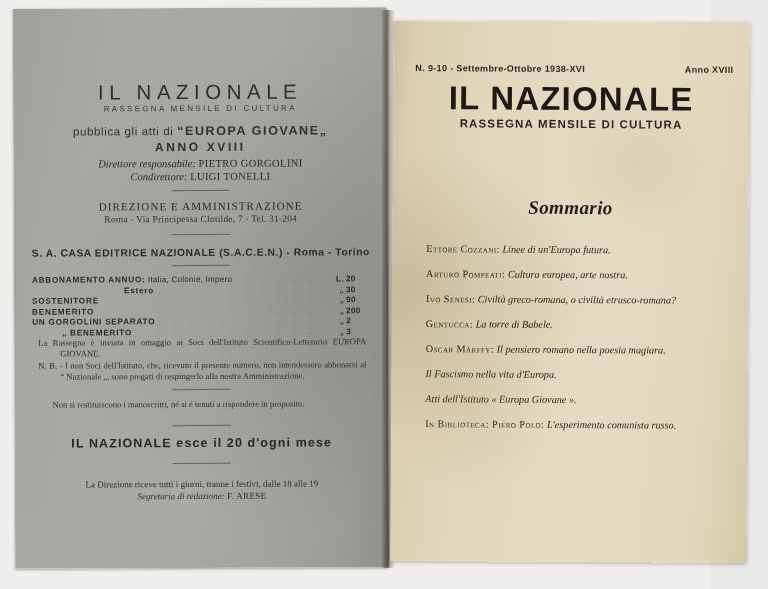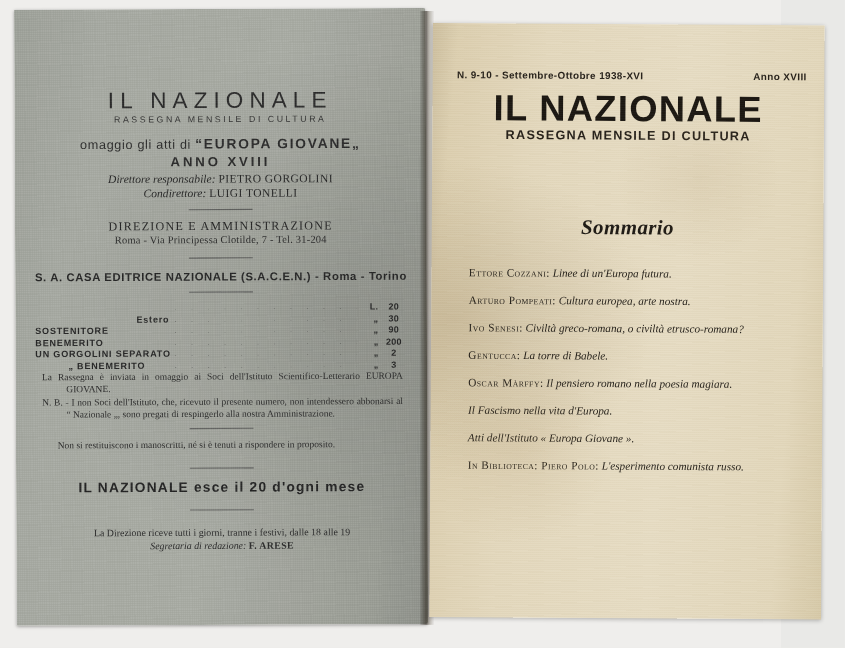--- a/index.html
+++ b/index.html
@@ -84,36 +84,36 @@
   .l-table .lbl .thin{font-weight:400;letter-spacing:.2px;}
   .l-table .lbl.ind{left:64px;padding-left:28px;}
   .l-table .lbl.ind2{left:30px;}
   .l-table .dots{
     position:absolute;left:120px;right:46px;top:5px;height:1px;
     background-image:radial-gradient(circle,#333 0.6px,transparent 0.7px);
     background-size:15px 3px;background-repeat:repeat-x;background-position:0 0;
     opacity:.85;
   }
   .l-table .cur{position:absolute;right:26px;top:0;font-weight:600;letter-spacing:.3px;}
-  .l-table .val{position:absolute;right:0;top:0;width:24px;text-align:center;font-weight:600;letter-spacing:.3px;}
+  .l-table .val{position:absolute;right:0;top:0;width:24px;text-align:left;font-weight:600;letter-spacing:.3px;}
 
   .l-note{
     position:absolute;left:24px;right:22px;font-size:8.6px;line-height:10.6px;color:#2a2a2a;text-align:justify;
   }
   .l-note .ind{display:block;text-indent:14px;}
   .l-note .hang{display:block;padding-left:22px;text-indent:-22px;}
   .l-esce{
     position:absolute;left:0;right:0;text-align:center;
     font-family:"Liberation Sans",sans-serif;font-size:12.5px;letter-spacing:1.1px;font-weight:600;color:#232323;
   }
   .l-foot{
     position:absolute;left:16px;right:16px;text-align:center;font-size:9px;line-height:12px;color:#2a2a2a;
   }
   .l-foot .seg{font-style:italic;}
-  .l-foot .seg .nm{font-variant:small-caps;font-style:normal;letter-spacing:.3px;font-weight:bold;}
+  .l-foot .seg .nm{font-variant:small-caps;font-style:normal;letter-spacing:.3px;}
 
   
   .page-right{
     position:absolute;left:392px;top:22px;width:356px;height:540px;
     background:
       radial-gradient(ellipse at 6% 50%, rgba(120,95,55,.20), rgba(0,0,0,0) 38%),
       linear-gradient(95deg,#cdbf9f 0%,#dccfb0 6%,#e3d8bd 26%,#e6dcc3 60%,#e2d7bb 88%,#d6c9a8 100%);
     box-shadow:0 1px 4px rgba(0,0,0,.28);
     transform:rotate(0.35deg);
     overflow:hidden;
@@ -165,21 +165,21 @@
 
 <div class="scan">
 
   <div class="page-left">
     <div class="lp-inner">
 
       <div class="l-title">IL NAZIONALE</div>
       <div class="l-sub">RASSEGNA MENSILE DI CULTURA</div>
 
       <div class="l-pub">
-        <span>omaggio gli atti di</span>
+        <span>pubblica gli atti di</span>
         <b>“EUROPA GIOVANE„</b>
       </div>
       <div class="l-anno">ANNO XVIII</div>
 
       <div class="l-dir">
         <div>
           <i>Direttore responsabile:</i>
           <span class="nm">PIETRO GORGOLINI</span>
         </div>
         <div>
@@ -194,20 +194,21 @@
       <div class="l-addr">Roma - Via Principessa Clotilde, 7 - Tel. 31-204</div>
 
       <div class="rule" style="top:226px"></div>
 
       <div class="l-sacen">S. A. CASA EDITRICE NAZIONALE (S.A.C.E.N.) - Roma - Torino</div>
 
       <div class="rule" style="top:257px"></div>
 
       <div class="l-table">
         <div class="row">
+          <span class="lbl">ABBONAMENTO ANNUO:<span class="thin">&nbsp;Italia, Colonie, Impero</span></span>
           <span class="dots"></span>
           <span class="cur">L.</span>
           <span class="val">20</span>
         </div>
         <div class="row">
           <span class="lbl ind">Estero</span>
           <span class="dots"></span>
           <span class="cur">„</span>
           <span class="val">30</span>
         </div>

